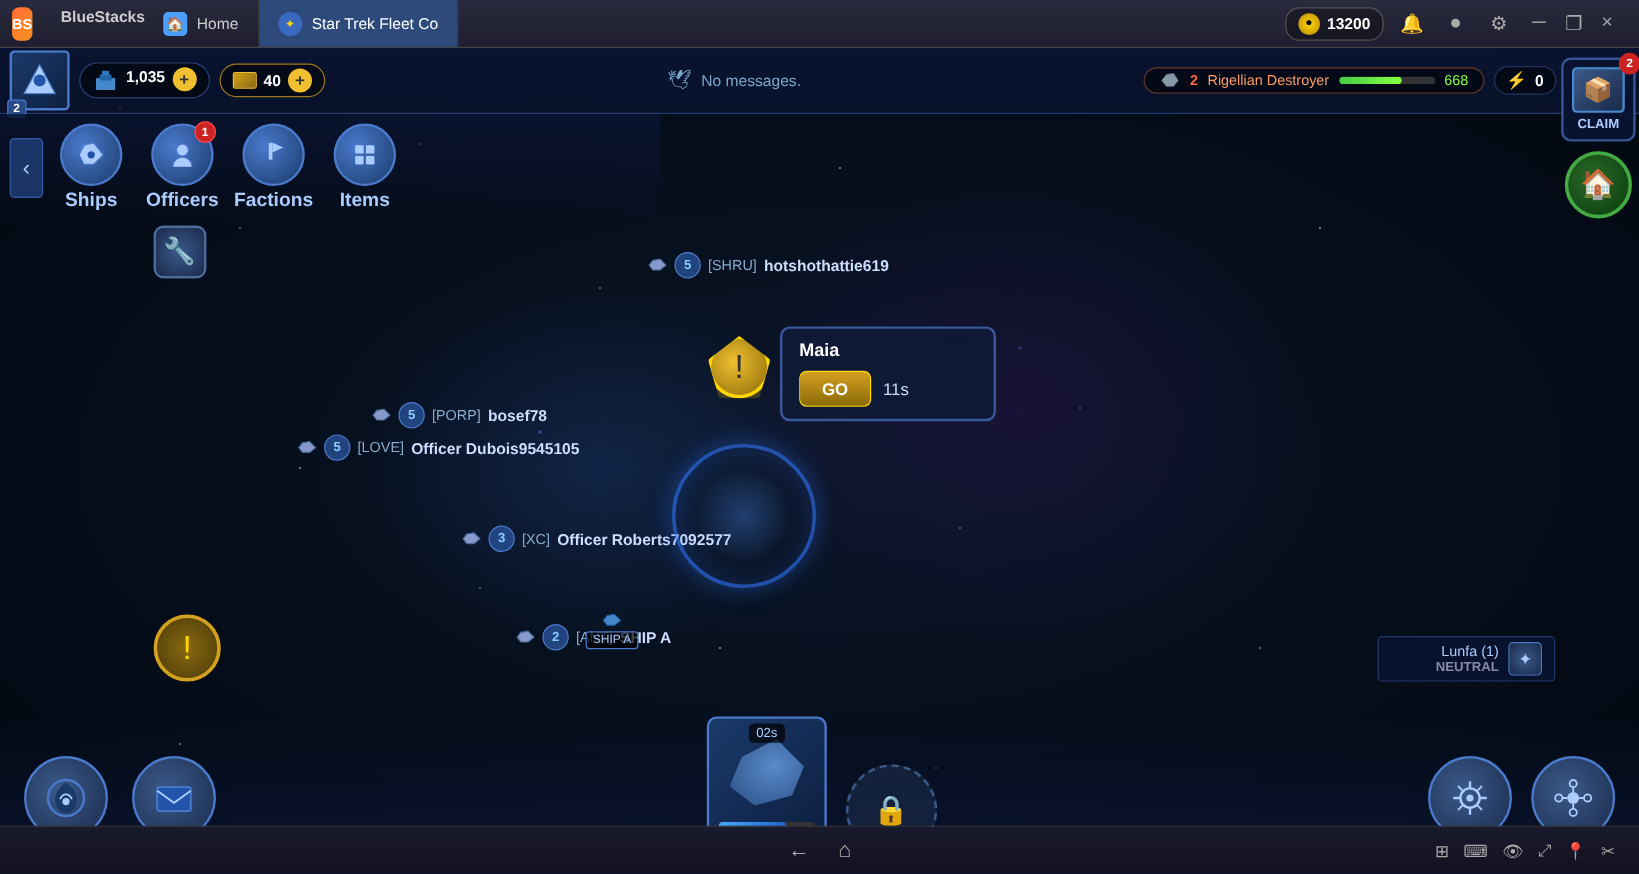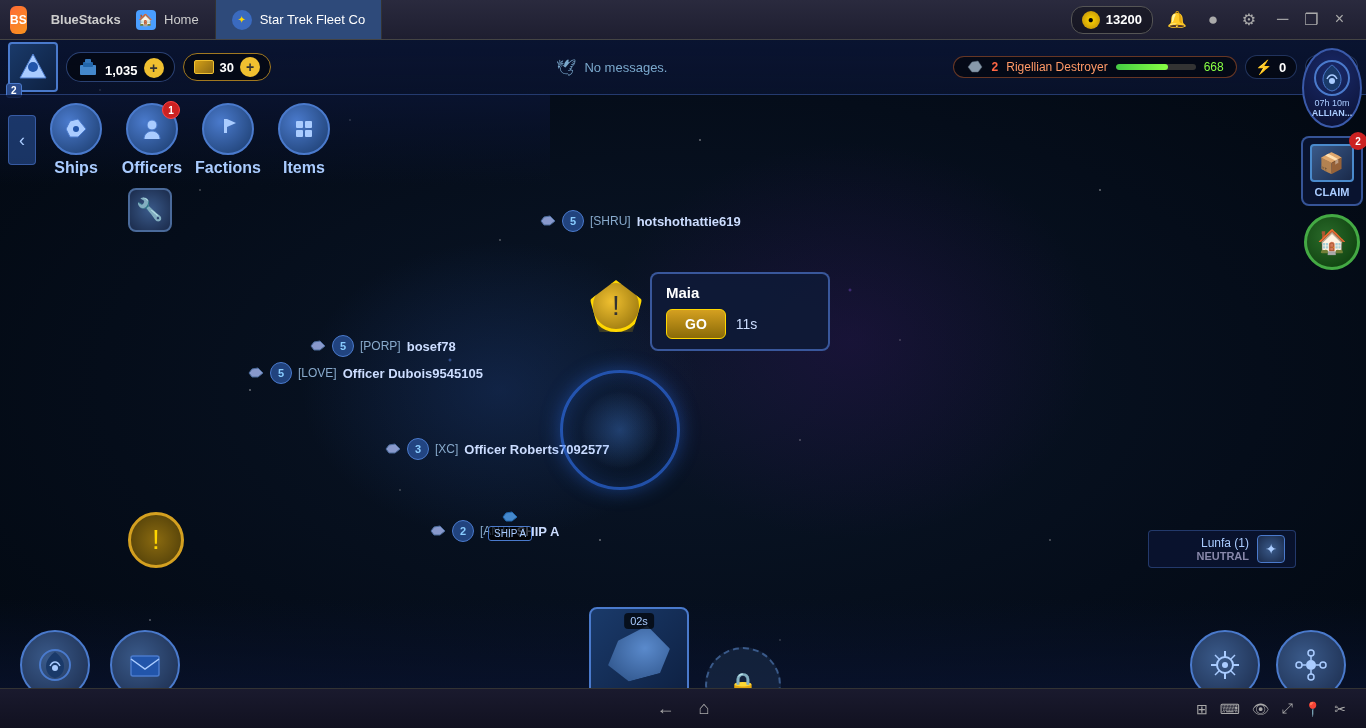--- a/index.html
+++ b/index.html
@@ -10,21 +10,21 @@
       height: 40px;
       background: linear-gradient(180deg, #2a2a3e 0%, #1e1e30 100%);
       display: flex;
       align-items: center;
       border-bottom: 1px solid #444;
       user-select: none;
     }
     .titlebar-logo {
       width: 120px;
       display: flex;
-      align-items: center;
+      align-items: flex-start;
       padding: 0 10px;
       gap: 24px;
     }
     .bs-logo {
       width: 28px; height: 28px;
       background: linear-gradient(135deg, #ff6b35, #f7931e);
       border-radius: 6px;
       display: flex; align-items: center; justify-content: center;
       font-weight: bold; color: white; font-size: 12px;
     }
@@ -175,21 +175,21 @@
       background: #2a4a8a;
       border: 1px solid #4a7acc;
       border-radius: 3px;
       color: white;
       font-size: 10px;
       padding: 1px 4px;
       font-weight: bold;
     }
     .resource-bar {
       display: flex;
-      align-items: flex-end;
+      align-items: flex-start;
       background: rgba(0,0,0,0.5);
       border: 1px solid rgba(100,150,255,0.4);
       border-radius: 20px;
       padding: 3px 10px;
       gap: 6px;
       min-width: 100px;
     }
     .resource-icon-parsteel {
       width: 22px; height: 22px;
       display: flex; align-items: center; justify-content: center;
@@ -550,21 +550,21 @@
       display: flex; align-items: center; justify-content: center;
       font-size: 30px;
     }
     .bottom-btn-label { color: #aaccff; font-size: 12px; font-weight: bold; }
 
     .bottom-center {
       flex: 1;
       display: flex;
       justify-content: center;
       align-items: flex-end;
-      padding-bottom: 5px;
+      padding-bottom: 15px;
       gap: 16px;
     }
 
     
     .drydock-slot {
       display: flex;
       flex-direction: column;
       align-items: center;
       gap: 4px;
       cursor: pointer;
@@ -740,21 +740,21 @@
           <rect x="5" y="5" width="10" height="5" fill="#2266aa" rx="1"></rect>
           <rect x="7" y="2" width="6" height="4" fill="#3377bb" rx="1"></rect>
         </svg>
       </div>
       <span class="resource-value">1,035</span>
       <div class="resource-add">+</div>
     </div>
 
     <div class="gold-bar">
       <div class="gold-icon"></div>
-      <span class="resource-value">30</span>
+      <span class="resource-value">40</span>
       <div class="resource-add">+</div>
     </div>
 
     <div class="messages-area">
       <div class="no-messages">
         <span class="msg-icon">🕊</span>
         <span>No messages.</span>
       </div>
     </div>
 
@@ -897,32 +897,20 @@
 
   <div class="maia-popup">
     <div class="maia-title">Maia</div>
     <div class="maia-actions">
       <button class="go-btn">GO</button>
       <span class="timer-val">11s</span>
     </div>
   </div>
 
   <div class="right-panel">
-    <div class="alliance-badge">
-      <div class="alliance-logo">
-        <svg width="38" height="38" viewBox="0 0 38 38">
-          <circle cx="19" cy="19" r="17" fill="none" stroke="#4a7acc" stroke-width="2"></circle>
-          <path d="M19 6C19 6 10 12 10 20C10 27 14 31 19 32C24 31 28 27 28 20C28 12 19 6 19 6Z" fill="#1a3a6a" stroke="#4a7acc"></path>
-          <path d="M14 20C14 20 16 16 19 16C22 16 24 20 24 20" fill="none" stroke="#aaccff" stroke-width="1.5"></path>
-          <circle cx="19" cy="22" r="3" fill="#aaccff"></circle>
-        </svg>
-      </div>
-      <div class="alliance-timer">07h 10m</div>
-      <div class="alliance-label">ALLIAN...</div>
-    </div>
 
     <div class="claim-box">
       <div class="claim-badge">2</div>
       <div class="claim-crate">📦</div>
       <div class="claim-label">CLAIM</div>
     </div>
 
     <div class="home-btn">🏠</div>
   </div>
 

